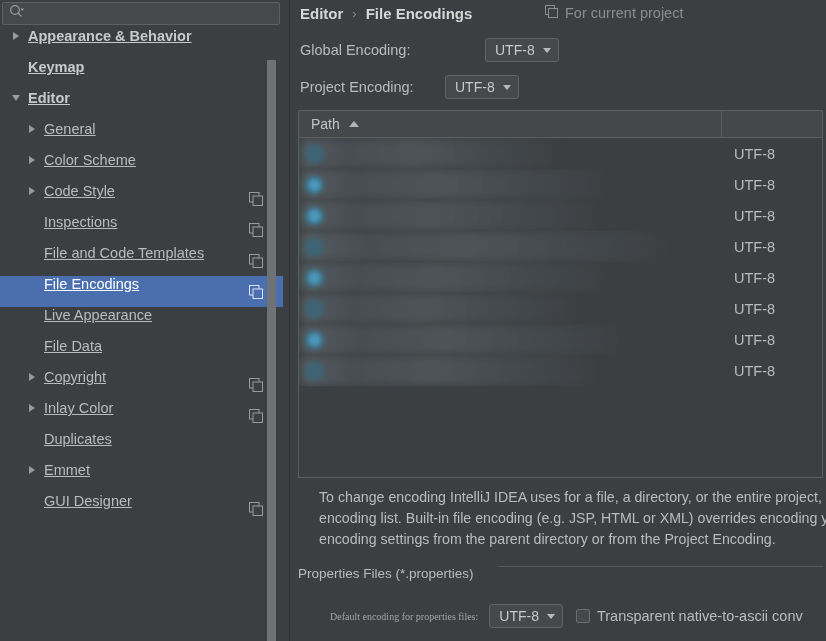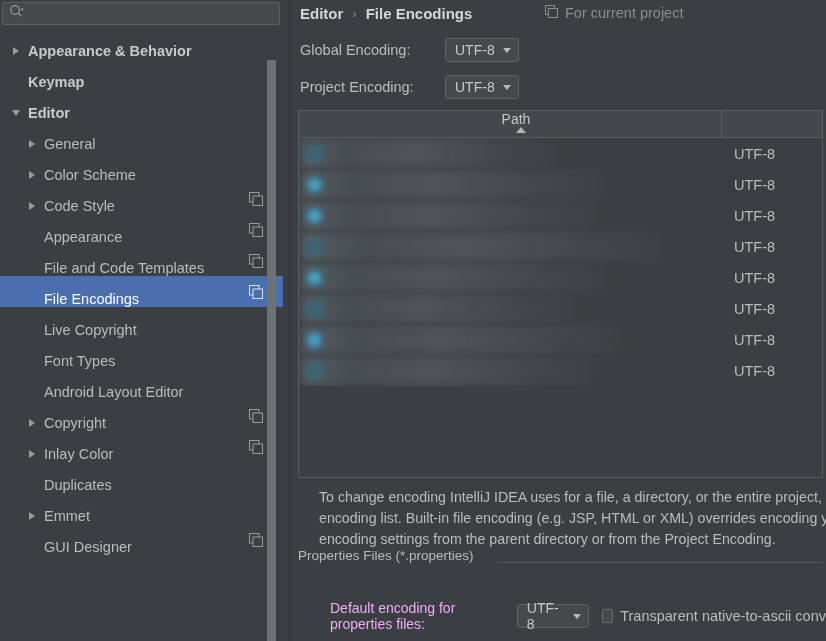--- a/index.html
+++ b/index.html
@@ -55,26 +55,27 @@
   .tree {
     position: absolute;
     left: 0; top: 28px;
     width: 283px;
     height: 613px;
     overflow: hidden;
   }
   .tree-item {
     height: 31px;
     display: flex;
-    align-items: flex-end;
+    align-items: flex-start;
     color: #bbbbbb;
     font-size: 14.5px;
     position: relative;
     padding-right: 8px;
     white-space: nowrap;
+    text-decoration: underline;
   }
   .tree-item.lvl0 { padding-left: 8px; }
   .tree-item.lvl1 { padding-left: 24px; }
   .tree-item.bold { font-weight: bold; color: #c9c9c9; }
   .tree-item.selected {
     background: #4b6eaf;
     color: #ffffff;
   }
   .arrow {
     width: 16px; height: 16px;
@@ -207,21 +208,21 @@
     background: #44484a;
     border-bottom: 1px solid #5b5e5f;
   }
   .th {
     display: flex;
     align-items: center;
     font-size: 14px;
     color: #c4c4c4;
     padding-left: 12px;
   }
-  .th.path { width: 423px; border-right: 1px solid #5b5e5f; flex-direction: column; }
+  .th.path { width: 423px; border-right: 1px solid #5b5e5f; }
   .th.enc  { flex: 1; }
   .sort-asc {
     margin-left: 9px;
     border-bottom: 6px solid #b4b4b4;
     border-left: 5px solid transparent;
     border-right: 5px solid transparent;
   }
   .tbody { position: relative; }
   .trow {
     display: flex;
@@ -276,47 +277,48 @@
     left: 29px; top: 487px;
     width: 520px;
     color: #bbbbbb;
     font-size: 14.2px;
     line-height: 21px;
     white-space: nowrap;
   }
 
   .group-sep {
     position: absolute;
-    left: 8px; top: 548px;
+    left: 8px; top: 566px;
     width: 525px;
     display: flex;
-    align-items: flex-end;
+    align-items: flex-start;
     gap: 24px;
   }
   .group-sep .gs-label {
     color: #bbbbbb;
     font-size: 13.5px;
     white-space: nowrap;
   }
   .group-sep .gs-line {
     flex: 1;
     height: 1px;
     background: #555859;
   }
   .props-row {
     position: absolute;
     left: 40px; top: 603px;
     display: flex;
     align-items: center;
     height: 26px;
   }
   .props-row .pl {
-    color: #f0abfc;
-    font-size: 14px;
+    color: #a3a3a3;
+    font-size: 10px;
     margin-right: 11px;
+    font-family: Liberation Serif, serif;
   }
   .chk {
     width: 14px; height: 14px;
     border: 1px solid #6a6e6f;
     border-radius: 2px;
     background: #45494a;
     margin: 0 7px 0 13px;
   }
   .chk-label { color: #bbbbbb; font-size: 14.5px; white-space: nowrap; }
 </style>
@@ -364,21 +366,21 @@
         <div class="tree-item lvl1">
           <span class="arrow right"></span>
           <span class="item-label">Code Style</span>
           <span class="copy-icon"><svg width="14" height="14" viewBox="0 0 14 14">
               <rect x="0.5" y="0.5" width="9.5" height="9.5" fill="none" stroke="#9a9a9a" stroke-width="1"></rect>
               <rect x="4" y="4" width="9.5" height="9.5" fill="#3c3f41" stroke="#9a9a9a" stroke-width="1"></rect>
             </svg></span>
         </div>
         <div class="tree-item lvl1">
           <span class="arrow none"></span>
-          <span class="item-label">Appearance</span>
+          <span class="item-label">Inspections</span>
           <span class="copy-icon"><svg width="14" height="14" viewBox="0 0 14 14">
               <rect x="0.5" y="0.5" width="9.5" height="9.5" fill="none" stroke="#9a9a9a" stroke-width="1"></rect>
               <rect x="4" y="4" width="9.5" height="9.5" fill="#3c3f41" stroke="#9a9a9a" stroke-width="1"></rect>
             </svg></span>
         </div>
         <div class="tree-item lvl1">
           <span class="arrow none"></span>
           <span class="item-label">File and Code Templates</span>
           <span class="copy-icon"><svg width="14" height="14" viewBox="0 0 14 14">
               <rect x="0.5" y="0.5" width="9.5" height="9.5" fill="none" stroke="#9a9a9a" stroke-width="1"></rect>
@@ -388,29 +390,25 @@
         <div class="tree-item lvl1 selected">
           <span class="arrow none"></span>
           <span class="item-label">File Encodings</span>
           <span class="copy-icon"><svg width="14" height="14" viewBox="0 0 14 14">
               <rect x="0.5" y="0.5" width="9.5" height="9.5" fill="none" stroke="#dbe4f4" stroke-width="1"></rect>
               <rect x="4" y="4" width="9.5" height="9.5" fill="#4b6eaf" stroke="#dbe4f4" stroke-width="1"></rect>
             </svg></span>
         </div>
         <div class="tree-item lvl1">
           <span class="arrow none"></span>
-          <span class="item-label">Live Copyright</span>
-        </div>
-        <div class="tree-item lvl1">
-          <span class="arrow none"></span>
-          <span class="item-label">Font Types</span>
-        </div>
-        <div class="tree-item lvl1">
-          <span class="arrow none"></span>
-          <span class="item-label">Android Layout Editor</span>
+          <span class="item-label">Live Appearance</span>
+        </div>
+        <div class="tree-item lvl1">
+          <span class="arrow none"></span>
+          <span class="item-label">File Data</span>
         </div>
         <div class="tree-item lvl1">
           <span class="arrow right"></span>
           <span class="item-label">Copyright</span>
           <span class="copy-icon"><svg width="14" height="14" viewBox="0 0 14 14">
               <rect x="0.5" y="0.5" width="9.5" height="9.5" fill="none" stroke="#9a9a9a" stroke-width="1"></rect>
               <rect x="4" y="4" width="9.5" height="9.5" fill="#3c3f41" stroke="#9a9a9a" stroke-width="1"></rect>
             </svg></span>
         </div>
         <div class="tree-item lvl1">
@@ -456,21 +454,21 @@
     <div class="for-project">
       <span class="fp-icon">
         <svg width="13" height="13" viewBox="0 0 13 13">
           <rect x="0.5" y="0.5" width="9" height="9" fill="none" stroke="#8c8c8c" stroke-width="1"></rect>
           <rect x="3.5" y="3.5" width="9" height="9" fill="#3c3f41" stroke="#8c8c8c" stroke-width="1"></rect>
         </svg>
       </span>
       <span>For current project</span>
     </div>
 
-    <div class="field-row" style="left:10px; top:38px;">
+    <div class="field-row" style="left:10px; top:38px;gap:40px;">
       <span class="field-label" style="width:145px;">Global Encoding:</span>
       <div class="combo">
         <span>UTF-8</span>
         <span class="caret"></span>
       </div>
     </div>
 
     <div class="field-row" style="left:10px; top:75px;">
       <span class="field-label" style="width:145px;">Project Encoding:</span>
       <div class="combo">

